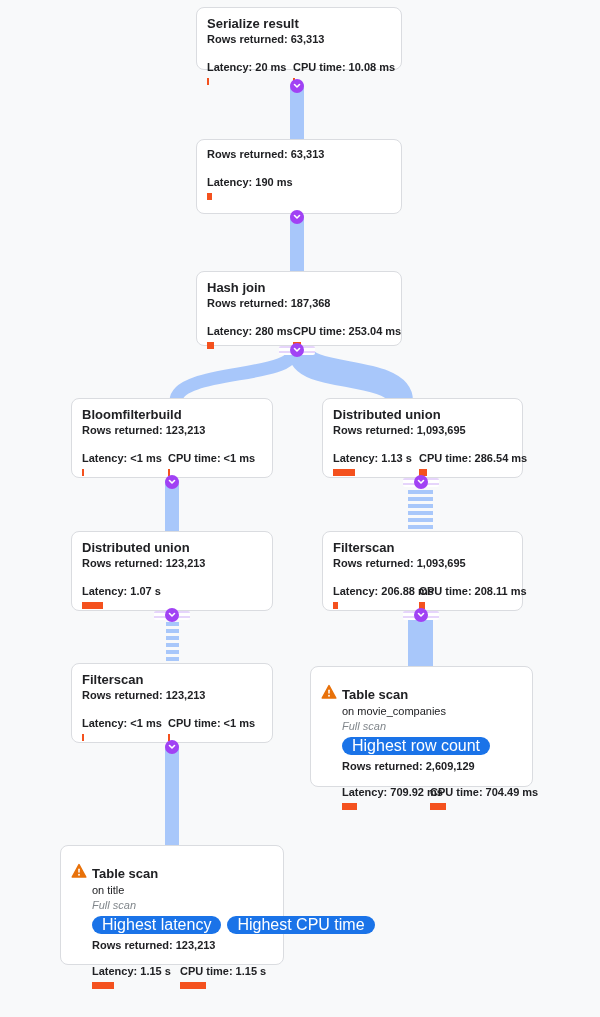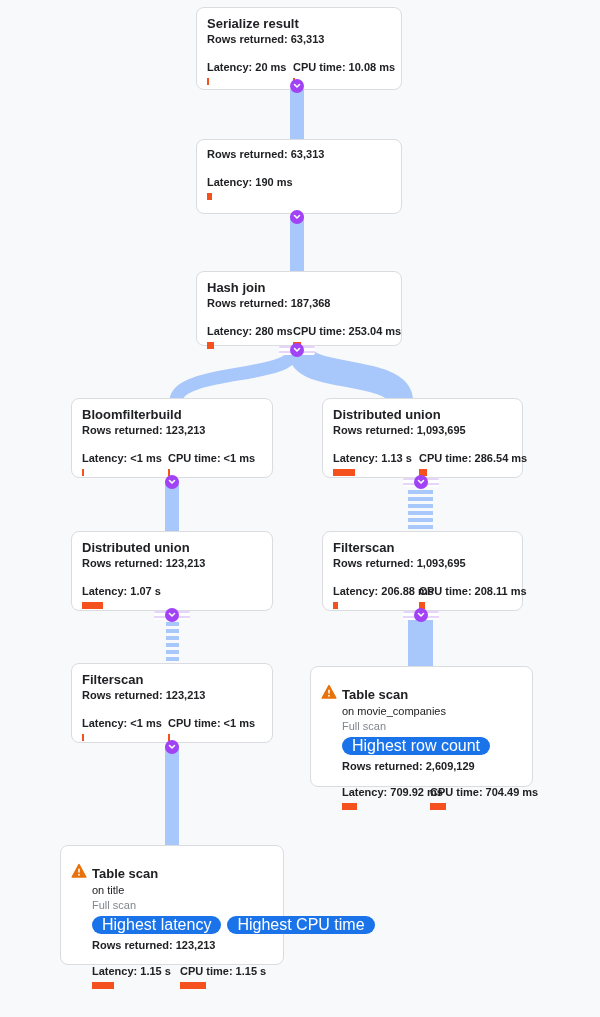--- a/index.html
+++ b/index.html
@@ -46,21 +46,21 @@
   .metric { white-space:nowrap; }
   .metric .mlabel { font-size:11px; font-weight:700; line-height:14px; }
   .bar { display:block; height:7px; margin-top:3px; background:#f4511e; }
 
   
   .card.warn { padding:17px 10px; }
   .warn-head { display:flex; align-items:center; gap:5px; }
   .warn-body { margin-left:21px; }
   .warn-body .onrow { font-size:11px; line-height:15px; font-weight:400; }
   .warn-body .onrow b { font-weight:400; }
-  .warn-body .fullscan { font-size:11px; line-height:15px; color:#80868b; font-weight:400; }
+  .warn-body .fullscan { font-size:11px; line-height:15px; color:#80868b; font-weight:400;font-style:italic; }
   .badges { display:flex; gap:6px; margin:3px 0 4px 0; }
   .badge {
     background:#1a73e8; color:#fff; font-size:16px; font-weight:400;
     border-radius:10px; padding:2px 10px 3px 10px; line-height:13px; white-space:nowrap;
   }
 </style>
 </head>
 <body>
 
 <div class="stage">
@@ -71,21 +71,21 @@
   <div class="ribbon striped" style="left:166px; top:615px; width:13px; height:49px;"></div>
   <div class="ribbon" style="left:165px; top:745px; width:14px; height:101px;"></div>
   <div class="ribbon striped" style="left:408px; top:483px; width:25px; height:49px;"></div>
   <div class="ribbon" style="left:408px; top:613px; width:25px; height:54px;"></div>
 
   <svg class="edges" width="600" height="1017" viewBox="0 0 600 1017">
     <path d="M 292 353 C 292 378, 176 370, 176 401" fill="none" stroke="#a8c7fa" stroke-width="13"></path>
     <path d="M 302 353 C 302 380, 400 368, 400 401" fill="none" stroke="#a8c7fa" stroke-width="26"></path>
   </svg>
 
-  <div class="card" style="left:196px; top:7px; width:206px; height:83px;">
+  <div class="card" style="left:196px; top:7px; width:206px; height:63px;">
     <div class="title">Serialize result</div>
     <div class="rows">Rows returned: 63,313</div>
     <div class="metrics std">
       <div class="metric"><span class="mlabel">Latency: 20 ms</span><span class="bar" style="width: 2px;"></span></div>
       <div class="metric"><span class="mlabel">CPU time: 10.08 ms</span><span class="bar" style="width: 2px;"></span></div>
     </div>
   </div>
 
   <div class="card" style="left:196px; top:139px; width:206px; height:75px;">
     <div class="rows">Rows returned: 63,313</div>

